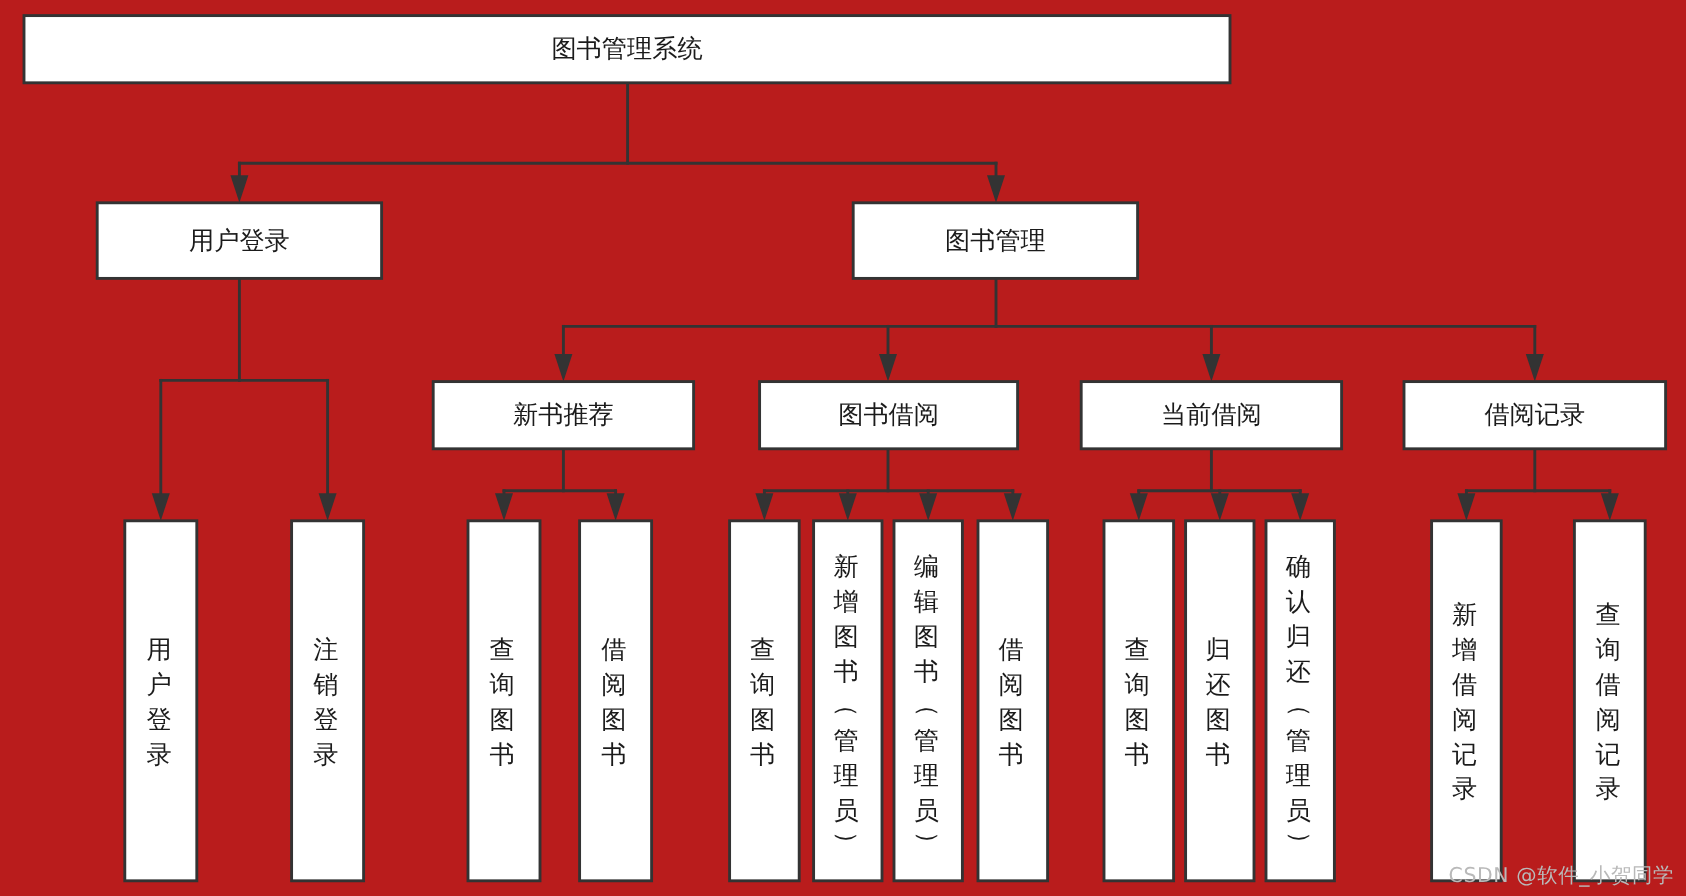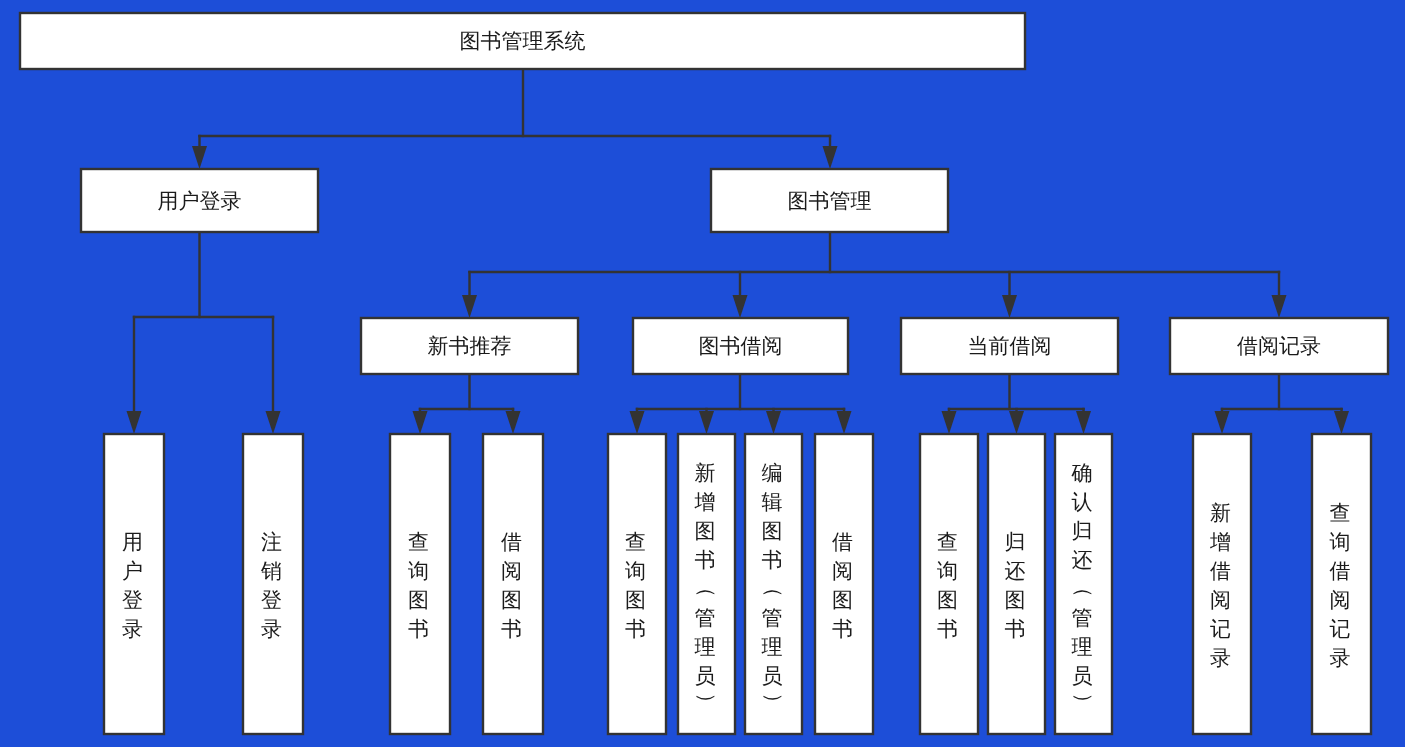--- a/index.html
+++ b/index.html
@@ -10,21 +10,21 @@
   body {
     width: 1405px;
     height: 747px;
     font-family: "DejaVu Sans", "Liberation Sans", sans-serif;
     overflow: hidden;
   }
   #diagram-root {
     position: relative;
     width: 1405px;
     height: 747px;
-    background: #1d4ed8;
+    background: #b91c1c;
   }
   svg#flowchart {
     position: absolute;
     left: 0;
     top: 0;
     width: 1405px;
     height: 747px;
   }
   .node-rect {
     fill: #ffffff;
@@ -311,14 +311,15 @@
             <text class="node-label-v" text-anchor="middle" dominant-baseline="central" x="1341.5" y="570.5" letter-spacing="0">借</text>
             <text class="node-label-v" text-anchor="middle" dominant-baseline="central" x="1341.5" y="599.5" letter-spacing="0">阅</text>
             <text class="node-label-v" text-anchor="middle" dominant-baseline="central" x="1341.5" y="628.5" letter-spacing="0">记</text>
             <text class="node-label-v" text-anchor="middle" dominant-baseline="central" x="1341.5" y="657.5" letter-spacing="0">录</text>
           </g>
         </g>
       </g>
 
   </svg>
 
+  <div class="watermark">CSDN @软件_小贺同学</div>
 
 </div>
 
 </body></html>

